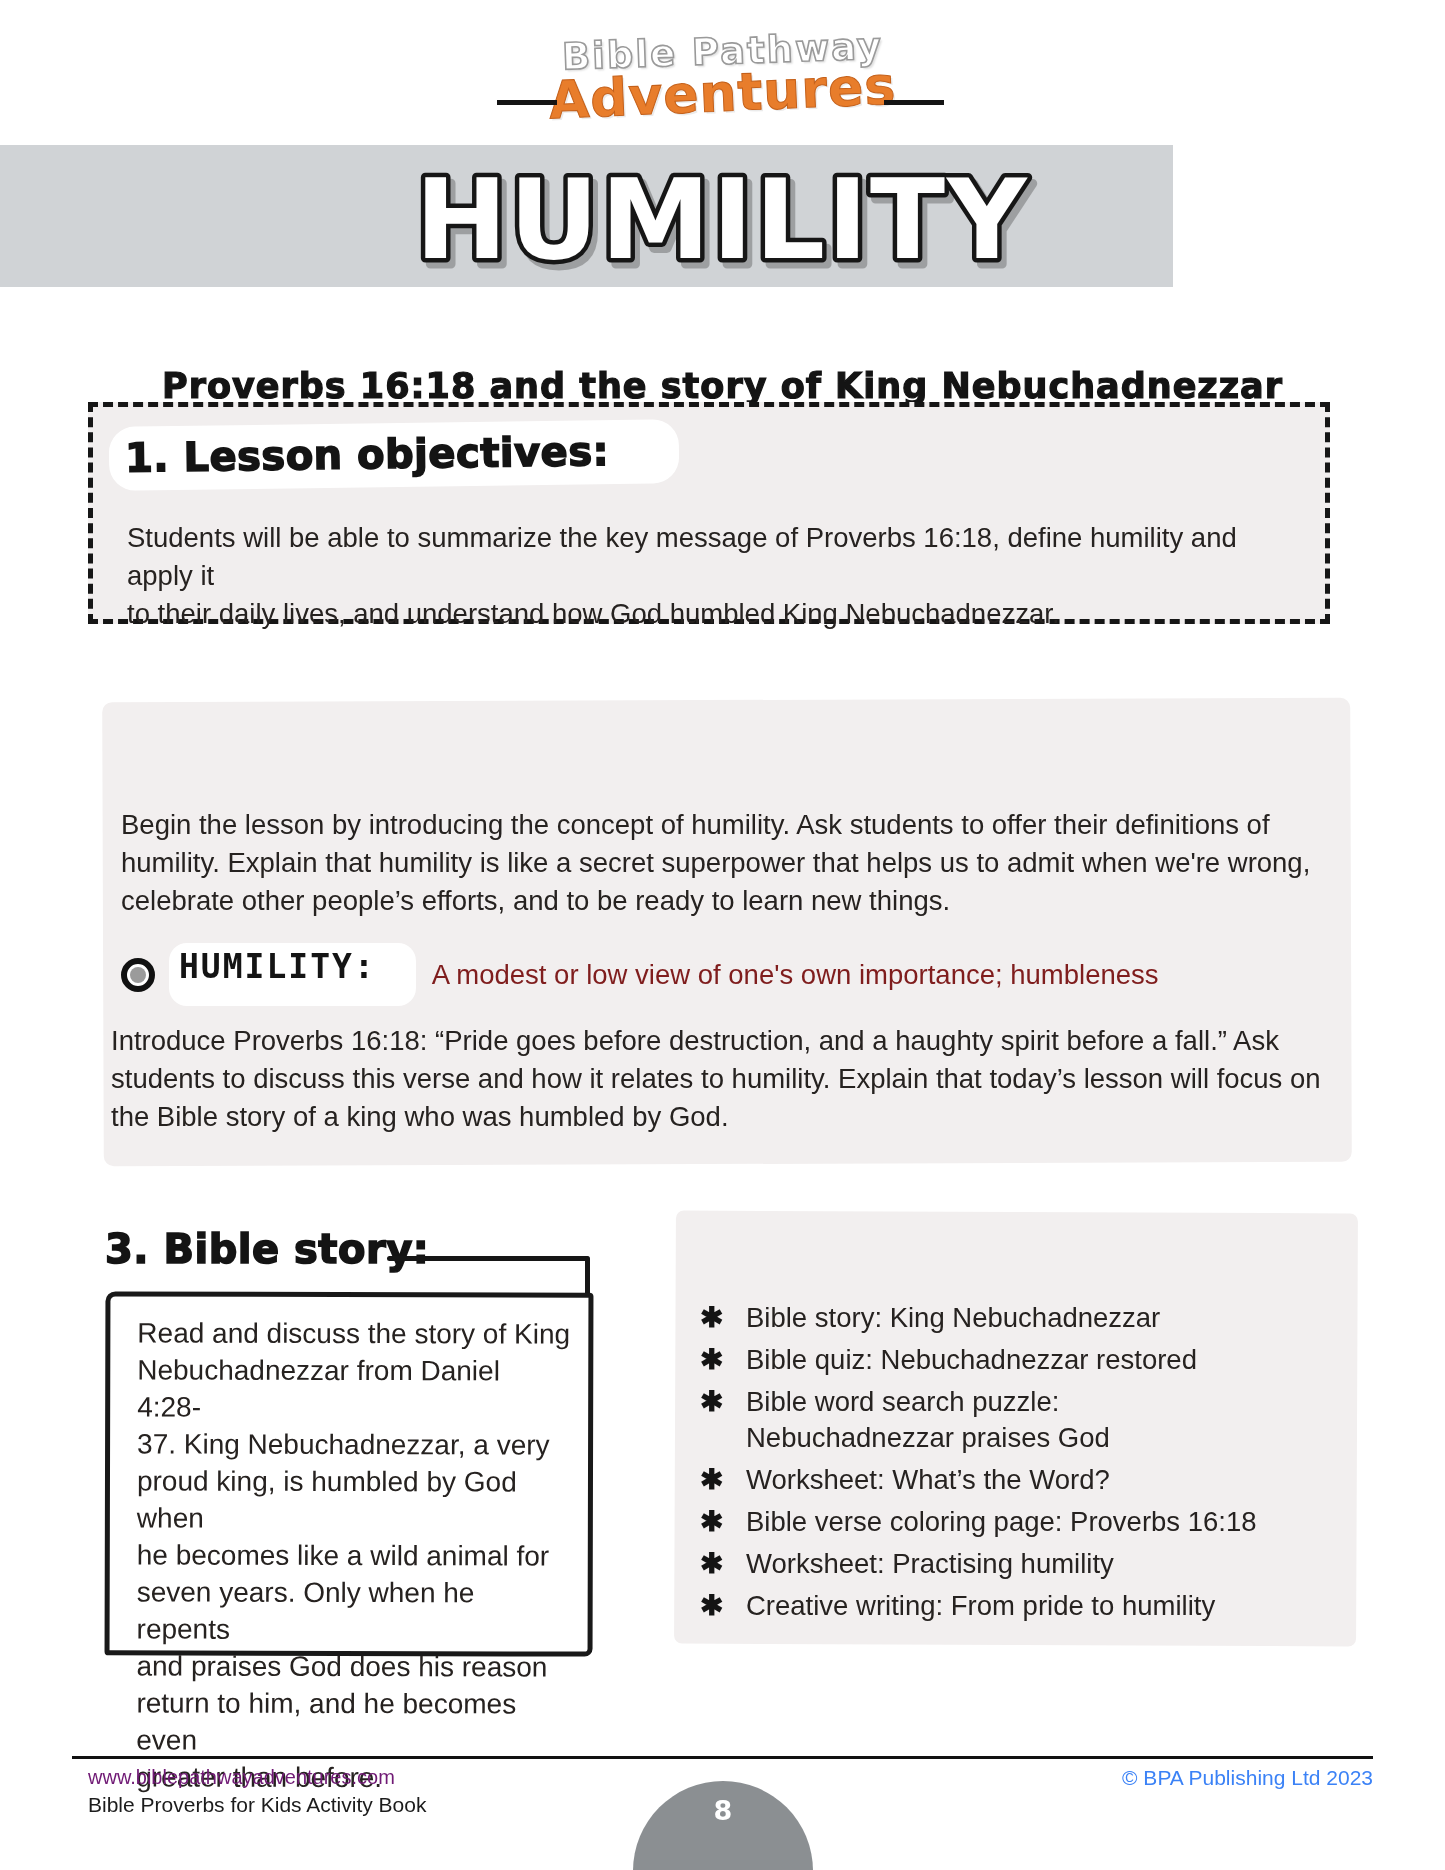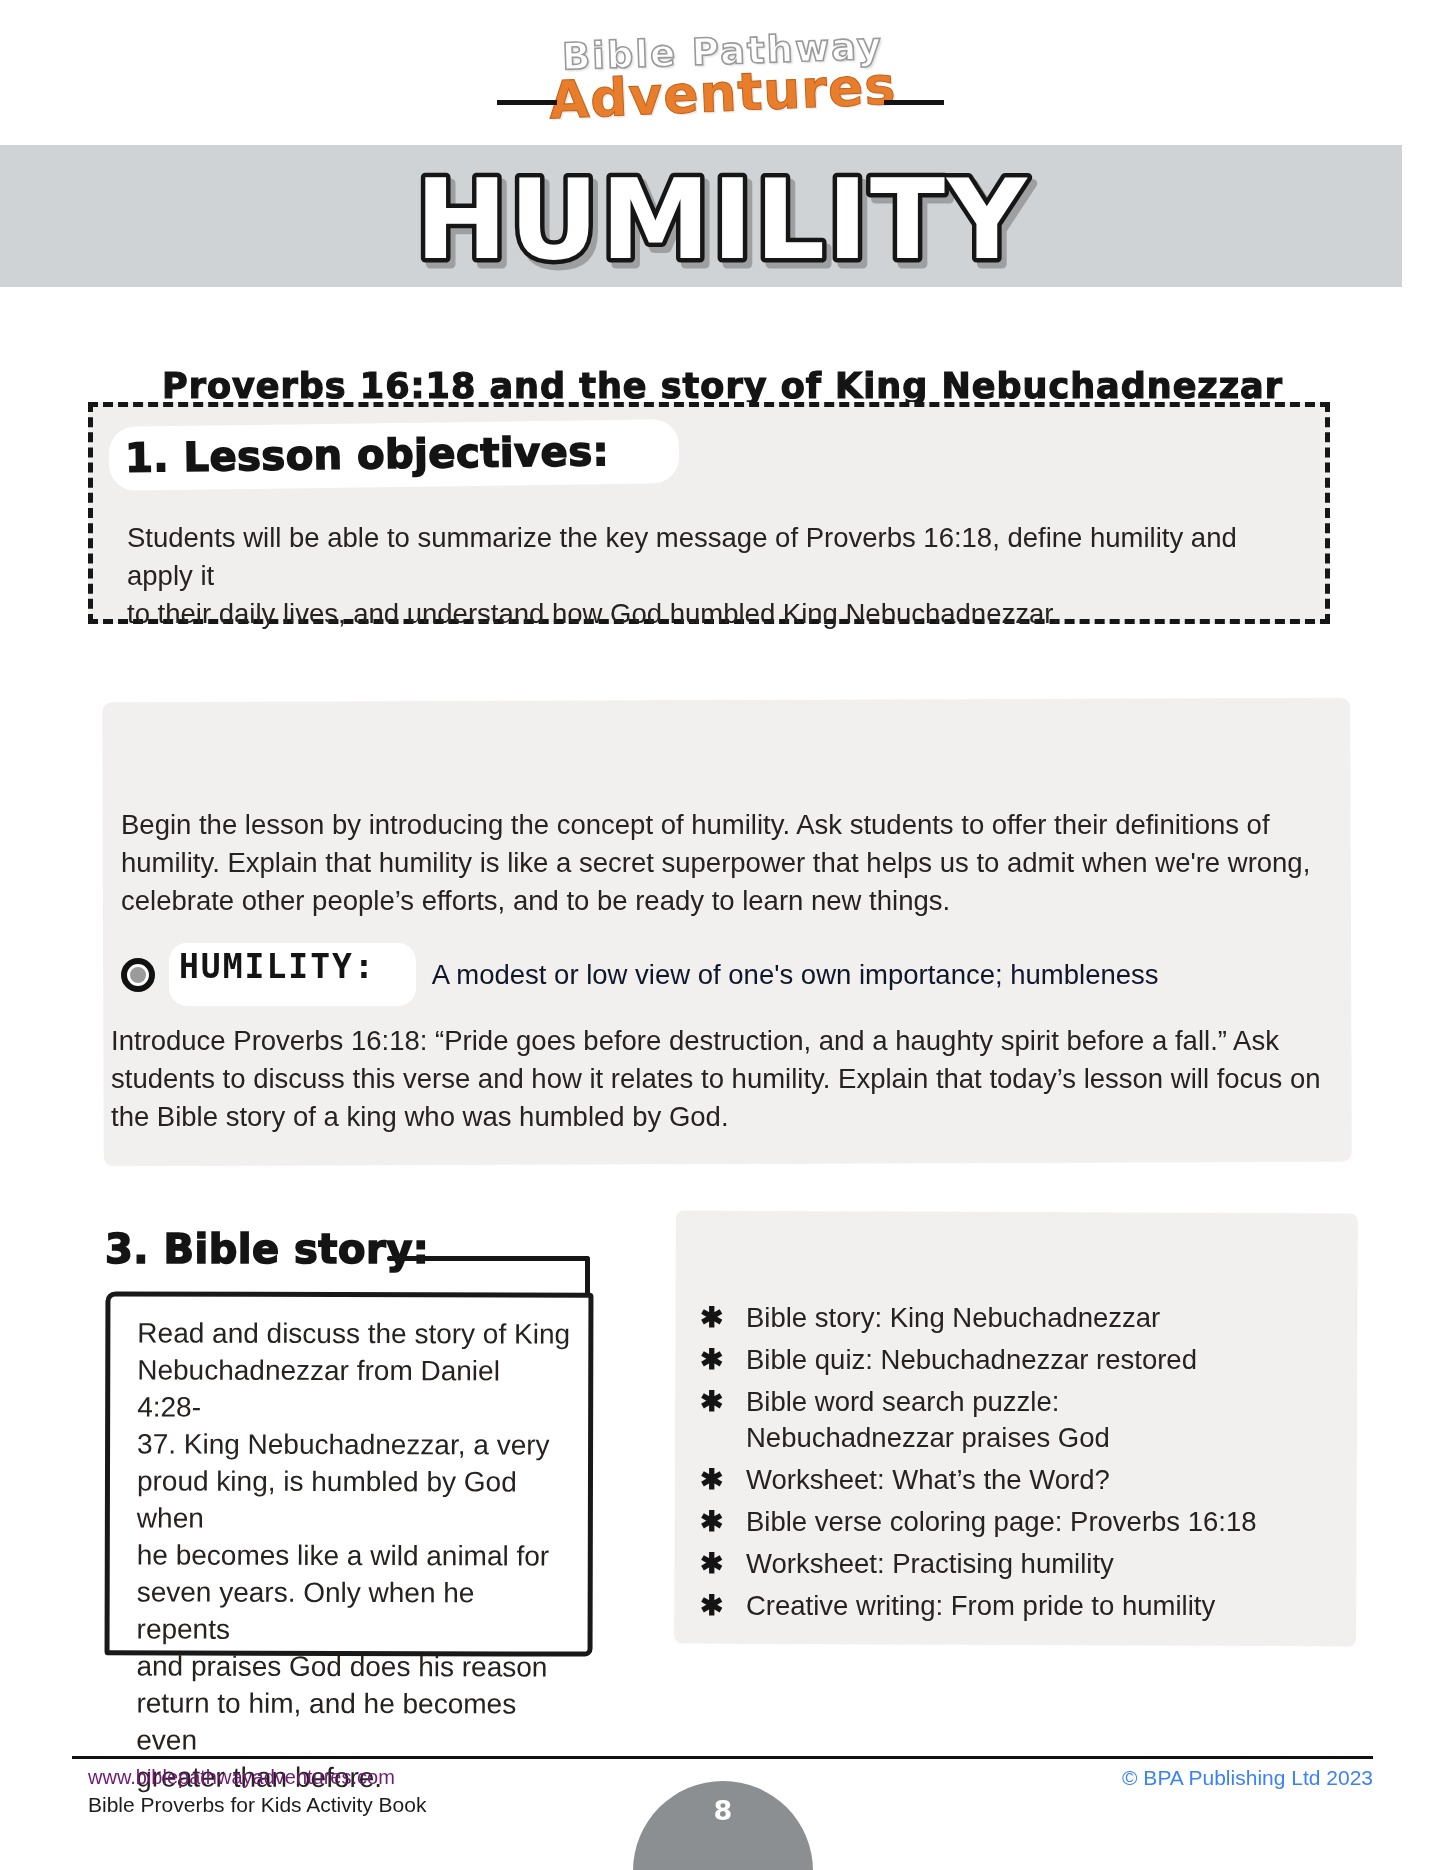--- a/index.html
+++ b/index.html
@@ -20,21 +20,21 @@
     display:block; margin-top:-10px; font-family:"DejaVu Sans", sans-serif;
     font-weight:bold; font-size:52px; letter-spacing:1px; color:#e87d2b;
     -webkit-text-stroke:1px #c4601a; transform:rotate(-2.5deg);
     text-shadow:2px 2px 0 rgba(0,0,0,0.08);
   }
   .logo-dash { position:absolute; top:100px; width:60px; height:5px; background:#141414; }
   .logo-dash.left  { left:497px; }
   .logo-dash.right { left:884px; }
 
   
-  .banner { position:absolute; top:145px; left:0; width:1402px; height:142px; background:#d0d3d6; }
+  .banner { position:absolute; top:145px; left:0; width:1173px; height:142px; background:#d0d3d6; }
   .banner svg { display:block; filter:drop-shadow(5px 6px 0 rgba(40,40,40,0.30)); }
 
   
   .subtitle {
     position:absolute; top:318px; left:0; width:100%; text-align:center;
     font-family:"DejaVu Sans", sans-serif; font-weight:bold; font-size:35px;
     color:#141414; -webkit-text-stroke:1.2px #141414; letter-spacing:1px;margin-top:48px;
   }
 
   
@@ -70,21 +70,21 @@
   .def-icon {
     width:22px; height:22px; border:6px solid #111111; border-radius:50%;
     background:#ffffff; display:flex; align-items:center; justify-content:center;
   }
   .def-icon-inner { width:16px; height:16px; border-radius:50%; background:#9b9b9b; }
   .def-term {
     margin-left:14px; font-family:"DejaVu Sans Mono", monospace; font-weight:bold;
     font-size:33px; letter-spacing:2px; color:#141414; background:#ffffff;
     border-radius:18px; padding:4px 40px 20px 10px;
   }
-  .def-text { margin-left:16px; font-size:27.5px; color:#0f172a; }
+  .def-text { margin-left:16px; font-size:27.5px; color:#7f1d1d; }
 
   .intro-p2 {
     position:absolute; left:111px; top:1022px; width:1220px;
     font-size:27.5px; line-height:38px; white-space:pre-line; color:#262220;
   }
 
   
   .story-heading { position:absolute; left:105px; top:1226px; }
   .story-line-h { position:absolute; left:387px; top:1256px; width:202px; height:5px; background:#161616; border-radius:3px; }
   .story-line-v { position:absolute; left:585px; top:1256px; width:5px; height:42px; background:#161616; border-radius:3px; }

